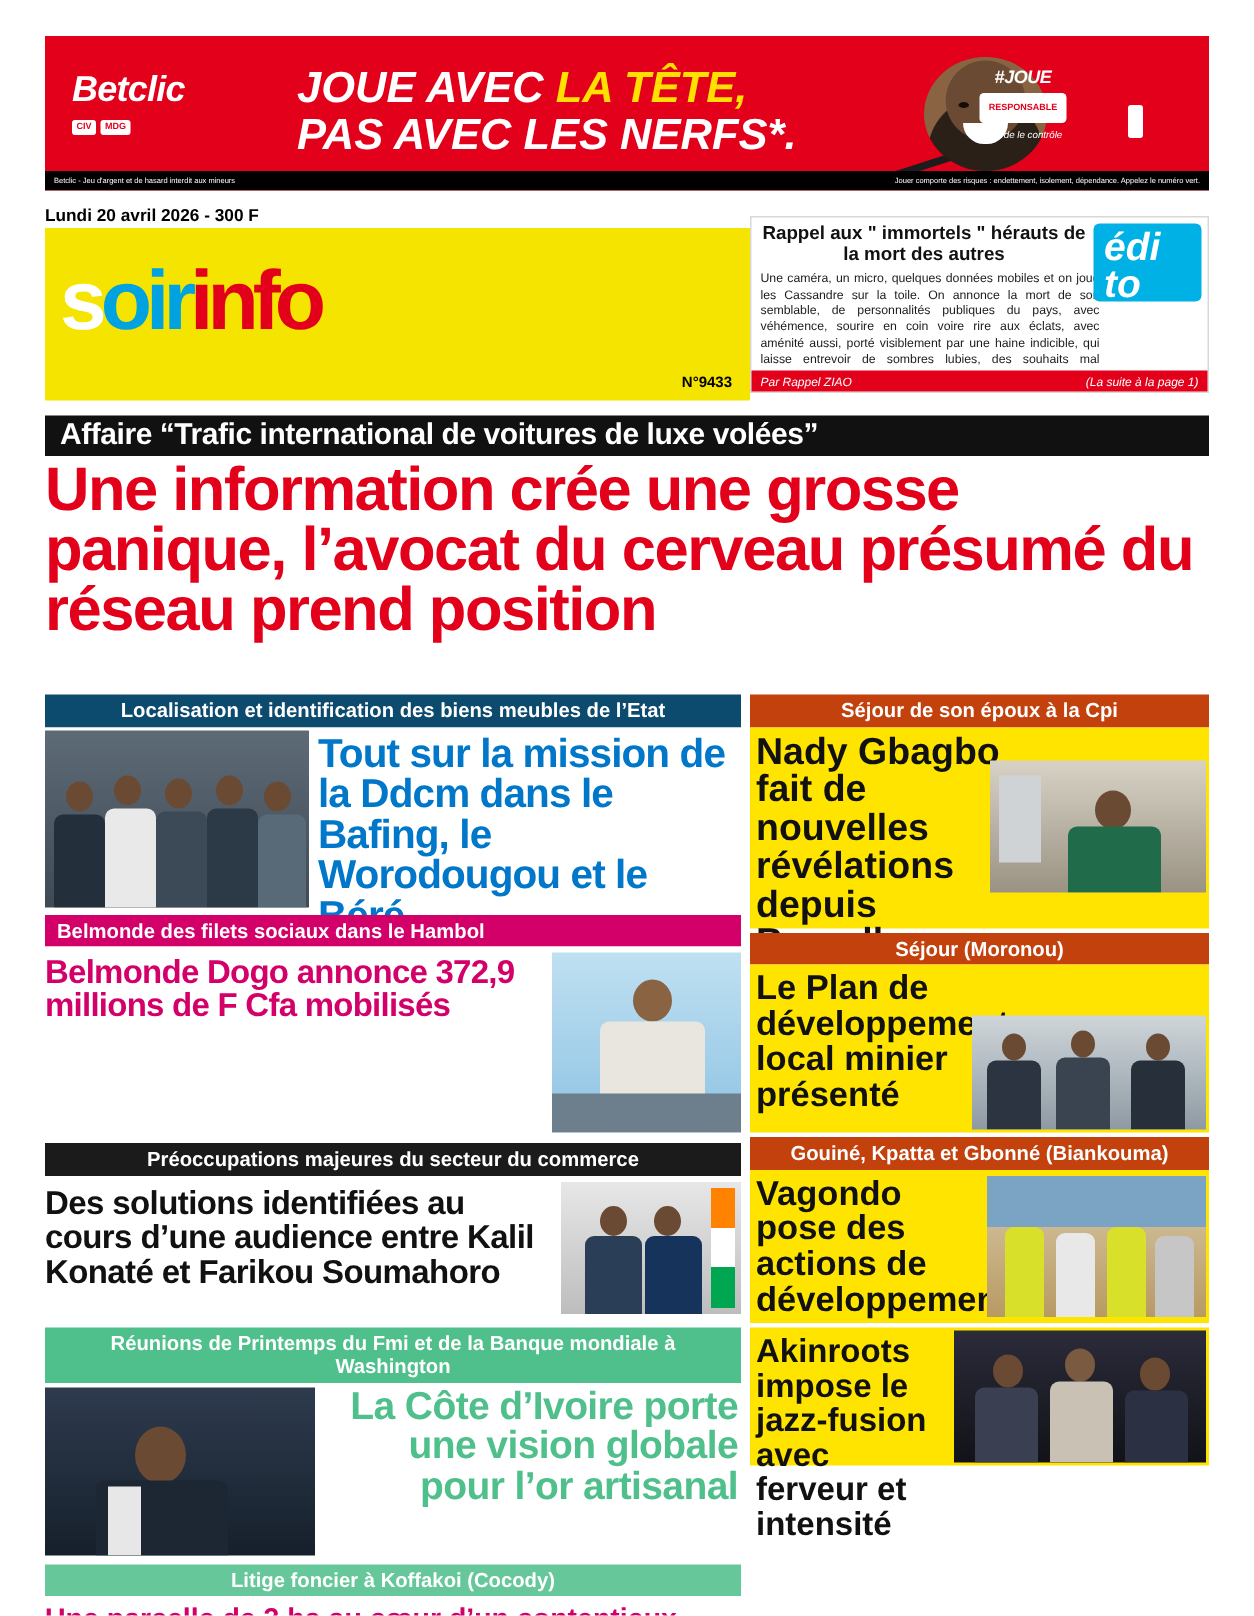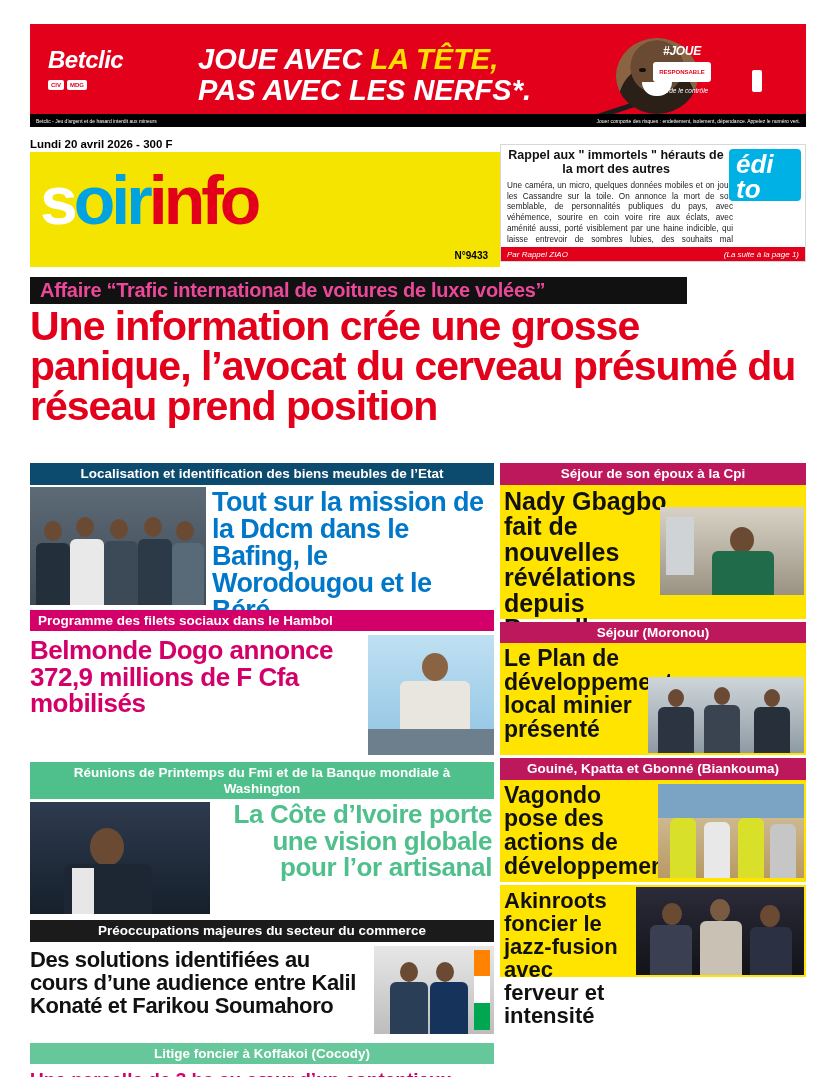--- a/index.html
+++ b/index.html
@@ -26,63 +26,63 @@
   .ad-right .joue{color:#fff;font-size:12px;font-weight:bold;font-style:italic;letter-spacing:-0.3px;}
   .ad-right .box{margin:4px auto 0;width:58px;height:20px;background:#fff;border-radius:3px;display:flex;align-items:center;justify-content:center;color:#e2001a;font-size:6px;font-weight:bold;}
   .ad-right .garde{color:#fff;font-size:6.5px;font-style:italic;margin-top:5px;}
   .ad-phone{position:absolute;right:44px;top:46px;width:10px;height:22px;background:#fff;border-radius:2px;}
 
   
   .dateline{position:absolute;left:30px;top:138px;font-size:11.5px;color:#000;font-weight:bold;}
 
   
   .masthead{position:absolute;left:30px;top:152px;width:470px;height:115px;background:#f5e400;}
-  .logo{position:absolute;left:10px;top:6px;font-size:68px;line-height:84px;font-weight:bold;letter-spacing:-4px;font-family:"Liberation Sans",sans-serif;}
+  .logo{position:absolute;left:10px;top:6px;font-size:56px;line-height:84px;font-weight:bold;letter-spacing:-4px;font-family:"Liberation Sans",sans-serif;}
   .logo .s{color:#ffffff;}
   .logo .oir{color:#00a3e0;}
   .logo .info{color:#e2001a;}
   .issue{position:absolute;right:12px;bottom:6px;font-size:10px;font-weight:bold;color:#000;}
 
   
   .edito{position:absolute;left:500px;top:144px;width:306px;height:118px;background:#fff;border:1px solid #d8d8d8;box-sizing:border-box;}
   .edito-title{margin:3px 6px 0 6px;font-size:12.5px;font-weight:bold;text-align:center;color:#111;line-height:1.15;width:218px;}
   .edito-body{margin:4px 6px 0 6px;width:226px;font-size:8.2px;line-height:1.32;color:#1b1b1b;text-align:justify;}
   .edito-logo{position:absolute;right:4px;top:4px;width:72px;height:52px;background:#00b1e6;border-radius:4px;color:#fff;font-weight:bold;font-size:26px;line-height:25px;padding:3px 0 0 7px;box-sizing:border-box;font-style:italic;}
   .edito-foot{position:absolute;left:0;bottom:0;width:100%;height:14px;background:#e2001a;color:#fff;font-size:8px;display:flex;align-items:center;justify-content:space-between;padding:0 6px;box-sizing:border-box;font-style:italic;}
 
   
-  .kicker{position:absolute;left:30px;top:277px;width:657px;height:27px;background:#111;color:#ec4899;font-size:20px;font-weight:bold;display:flex;align-items:center;padding-left:10px;box-sizing:border-box;letter-spacing:-0.3px;}
+  .kicker{position:absolute;left:30px;top:277px;width:776px;height:27px;background:#111;color:#ffffff;font-size:20px;font-weight:bold;display:flex;align-items:center;padding-left:10px;box-sizing:border-box;letter-spacing:-0.3px;}
   .headline{position:absolute;left:30px;top:306px;width:780px;color:#e2001a;font-size:41px;font-weight:bold;line-height:0.98;letter-spacing:-1px;}
 
   
   .lcol{position:absolute;left:30px;top:463px;width:464px;}
   .rcol{position:absolute;left:500px;top:463px;width:306px;}
 
   .bar{font-weight:bold;color:#fff;font-size:13.5px;text-align:center;padding:3px 4px;box-sizing:border-box;line-height:1.15;}
   .bar.cyan{background:#0c4a6e;}
   .bar.magenta{background:#d4006a;color:#fff;text-align:left;padding-left:8px;}
   .bar.green{background:#4fbf8b;}
   .bar.dark{background:#1b1b1b;}
   .bar.lgreen{background:#66c79a;}
-  .bar.blackc{background:#be185d;}
+  .bar.blackc{background:#c2410c;}
   .bar.red{background:#e2001a;}
 
   .block{position:relative;margin-bottom:3px;}
   .ph{background:#b9c2c8;position:relative;overflow:hidden;}
   .ph.grp{background:linear-gradient(#5d6b77,#3f4a54);}
   .ph.sky{background:linear-gradient(#bfe0f2,#8fc3e3);}
   .ph.room{background:linear-gradient(#d8d2c6,#9a9383);}
   .ph.desk{background:linear-gradient(#cfd6da,#8e9aa3);}
   .ph.site{background:linear-gradient(#d8c9a8,#b89a63);}
   .ph.stage{background:linear-gradient(#2b2b3a,#121218);}
   .ph.flag{background:linear-gradient(#e7e7e7,#bdbdbd);}
   .ph.pod{background:linear-gradient(#2e3b4e,#16202c);}
 
   .t1{position:absolute;color:#0077c8;font-weight:bold;font-size:27px;line-height:1.0;letter-spacing:-0.6px;}
-  .t2{color:#d4006a;font-weight:bold;font-size:26px;line-height:1.02;letter-spacing:-0.5px;}
+  .t2{color:#d4006a;font-weight:bold;font-size:22px;line-height:1.02;letter-spacing:-0.5px;}
   .t3{color:#4fbf8b;font-weight:bold;font-size:26px;line-height:1.02;letter-spacing:-0.4px;text-align:right;}
   .t4{color:#111;font-weight:bold;font-size:22px;line-height:1.06;letter-spacing:-0.4px;}
   .t5{color:#d4006a;font-weight:bold;font-size:19px;line-height:1.1;}
   .t6{color:#111;font-weight:bold;font-size:25px;line-height:1.02;}
   .t7{color:#111;font-weight:bold;font-size:23px;line-height:1.03;}
   .t8{color:#111;font-weight:bold;font-size:22px;line-height:1.05;}
 
   .yellowbg{background:#ffe400;}
   .head{position:absolute;background:#6b4a33;border-radius:50%;}
   .shirt{position:absolute;bottom:0;border-radius:6px 6px 0 0;}
@@ -158,54 +158,54 @@
           <div class="shirt" style="left:40px;top:52px;height:66px;width:34px;background:#e9e9e9;"></div>
           <div class="shirt" style="left:74px;top:54px;height:64px;width:34px;background:#3c4a58;"></div>
           <div class="shirt" style="left:108px;top:52px;height:66px;width:34px;background:#2b3a46;"></div>
           <div class="shirt" style="left:142px;top:56px;height:62px;width:32px;background:#586a78;"></div>
         </div>
         <div class="t1" style="left:182px;top:4px;width:282px;">Tout sur la mission de la Ddcm dans le Bafing, le Worodougou et le Béré</div>
       </div>
     </div>
 
     <div class="block">
-      <div class="bar magenta">Programme des filets sociaux dans le Hambol</div>
+      <div class="bar magenta">Belmonde des filets sociaux dans le Hambol</div>
       <div style="position:relative;height:128px;background:#fff;">
         <div class="t2" style="position:absolute;left:0;top:6px;width:330px;">Belmonde Dogo annonce 372,9 millions de F Cfa mobilisés</div>
         <div class="ph sky" style="position:absolute;right:0;top:4px;width:126px;height:120px;">
           <div class="head" style="left:54px;top:18px;width:26px;height:28px;background:#8a6343;"></div>
           <div class="shirt" style="left:32px;top:46px;width:70px;height:74px;background:#e9e6df;"></div>
           <div style="position:absolute;left:0;bottom:0;width:100%;height:26px;background:#6d7f8c;"></div>
         </div>
-      </div>
-    </div>
-
-    <div class="block">
-      <div class="bar green">Réunions de Printemps du Fmi et de la Banque mondiale à Washington</div>
-      <div style="position:relative;height:118px;background:#fff;">
-        <div class="ph pod" style="position:absolute;left:0;top:3px;width:180px;height:112px;">
-          <div class="head" style="left:60px;top:26px;width:34px;height:38px;background:#6b4a33;"></div>
-          <div class="shirt" style="left:34px;top:62px;width:88px;height:50px;background:#1d2733;"></div>
-          <div style="position:absolute;left:42px;top:66px;width:22px;height:46px;background:#e7e7e7;"></div>
-        </div>
-        <div class="t3" style="position:absolute;right:2px;top:2px;width:278px;">La Côte d’Ivoire porte une vision globale pour l’or artisanal</div>
       </div>
     </div>
 
     <div class="block">
       <div class="bar dark">Préoccupations majeures du secteur du commerce</div>
       <div style="position:relative;height:98px;background:#fff;">
         <div class="t4" style="position:absolute;left:0;top:6px;width:336px;">Des solutions identifiées au cours d’une audience entre Kalil Konaté et Farikou Soumahoro</div>
         <div class="ph flag" style="position:absolute;right:0;top:4px;width:120px;height:88px;">
           <div style="position:absolute;right:4px;top:4px;width:16px;height:80px;background:linear-gradient(#ff8200 33%,#ffffff 33% 66%,#00a650 66%);"></div>
           <div class="head" style="left:26px;top:16px;width:18px;height:20px;background:#6b4a33;"></div>
           <div class="head" style="left:62px;top:16px;width:18px;height:20px;background:#6b4a33;"></div>
           <div class="shirt" style="left:16px;top:36px;width:38px;height:52px;background:#2b3e58;"></div>
           <div class="shirt" style="left:56px;top:36px;width:38px;height:52px;background:#16335c;"></div>
         </div>
+      </div>
+    </div>
+
+    <div class="block">
+      <div class="bar green">Réunions de Printemps du Fmi et de la Banque mondiale à Washington</div>
+      <div style="position:relative;height:118px;background:#fff;">
+        <div class="ph pod" style="position:absolute;left:0;top:3px;width:180px;height:112px;">
+          <div class="head" style="left:60px;top:26px;width:34px;height:38px;background:#6b4a33;"></div>
+          <div class="shirt" style="left:34px;top:62px;width:88px;height:50px;background:#1d2733;"></div>
+          <div style="position:absolute;left:42px;top:66px;width:22px;height:46px;background:#e7e7e7;"></div>
+        </div>
+        <div class="t3" style="position:absolute;right:2px;top:2px;width:278px;">La Côte d’Ivoire porte une vision globale pour l’or artisanal</div>
       </div>
     </div>
 
     <div class="block">
       <div class="bar lgreen">Litige foncier à Koffakoi (Cocody)</div>
       <div style="height:34px;background:#fff;">
         <div class="t5" style="padding-top:6px;">Une parcelle de 3 ha au cœur d’un contentieux judiciaire</div>
       </div>
     </div>
   </div>
@@ -248,21 +248,21 @@
           <div class="shirt" style="left:12px;top:34px;width:26px;height:60px;background:#d9e02a;"></div>
           <div class="shirt" style="left:46px;top:38px;width:26px;height:56px;background:#e8e8e8;"></div>
           <div class="shirt" style="left:80px;top:34px;width:26px;height:60px;background:#d9e02a;"></div>
           <div class="shirt" style="left:112px;top:40px;width:26px;height:54px;background:#c6c6c6;"></div>
         </div>
       </div>
     </div>
 
     <div class="block">
       <div class="yellowbg" style="position:relative;height:92px;">
-        <div class="t8" style="position:absolute;left:4px;top:4px;width:128px;">Akinroots foncier le jazz-fusion avec ferveur et intensité</div>
+        <div class="t8" style="position:absolute;left:4px;top:4px;width:128px;">Akinroots impose le jazz-fusion avec ferveur et intensité</div>
         <div class="ph stage" style="position:absolute;right:2px;top:2px;width:168px;height:88px;">
           <div class="head" style="left:26px;top:16px;width:20px;height:22px;background:#6b4a33;"></div>
           <div class="head" style="left:74px;top:12px;width:20px;height:22px;background:#7a5a40;"></div>
           <div class="head" style="left:124px;top:18px;width:20px;height:22px;background:#6b4a33;"></div>
           <div class="shirt" style="left:14px;top:38px;width:42px;height:50px;background:#3a3f52;"></div>
           <div class="shirt" style="left:64px;top:34px;width:42px;height:54px;background:#c9c2b4;"></div>
           <div class="shirt" style="left:114px;top:40px;width:42px;height:48px;background:#2b3142;"></div>
         </div>
       </div>
     </div>

